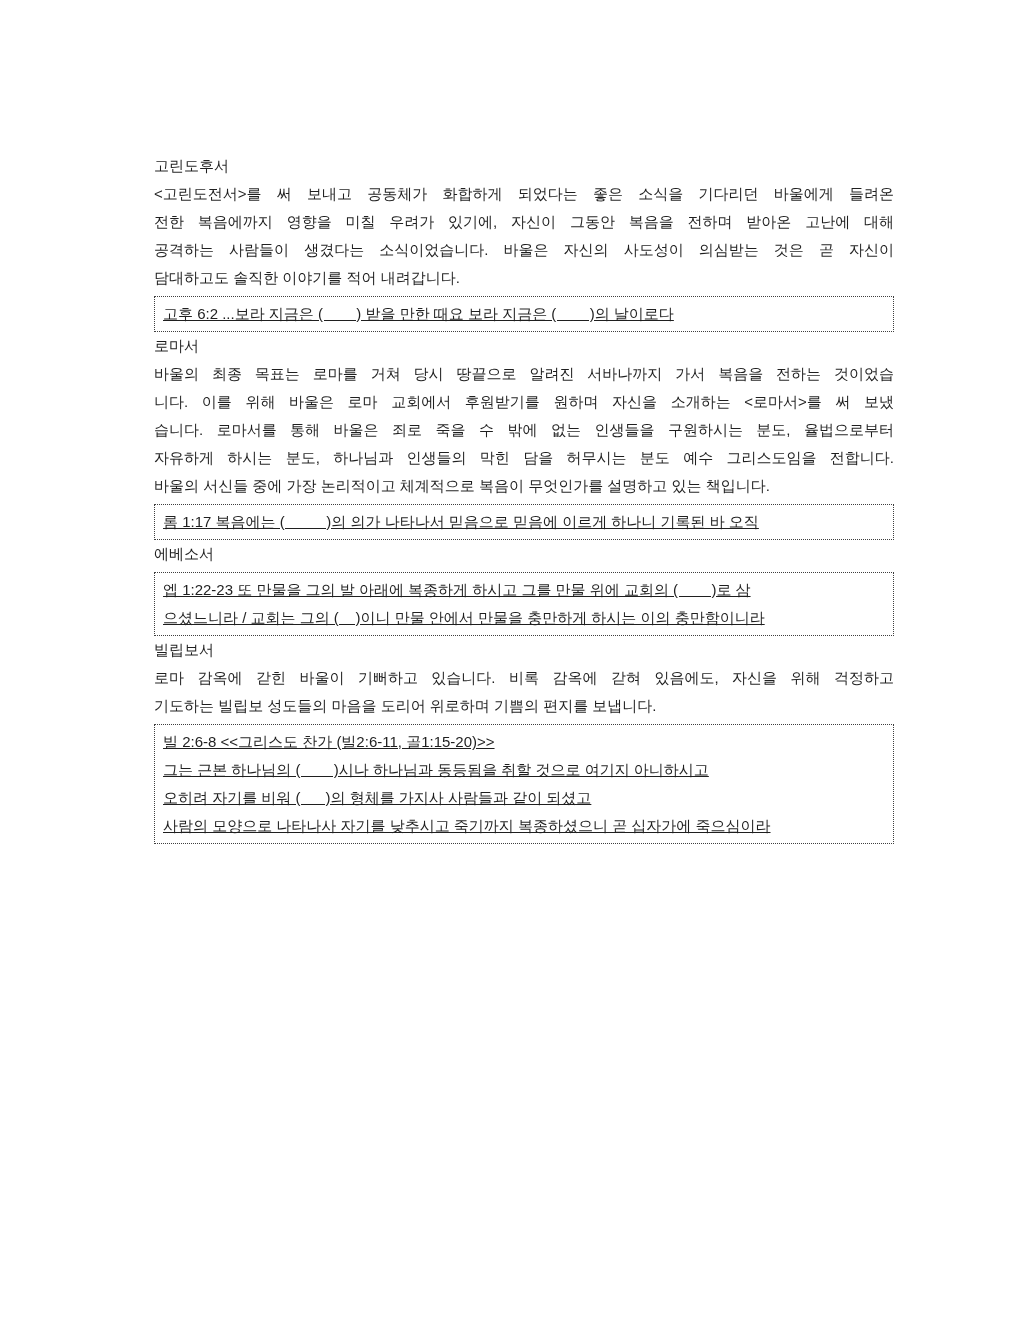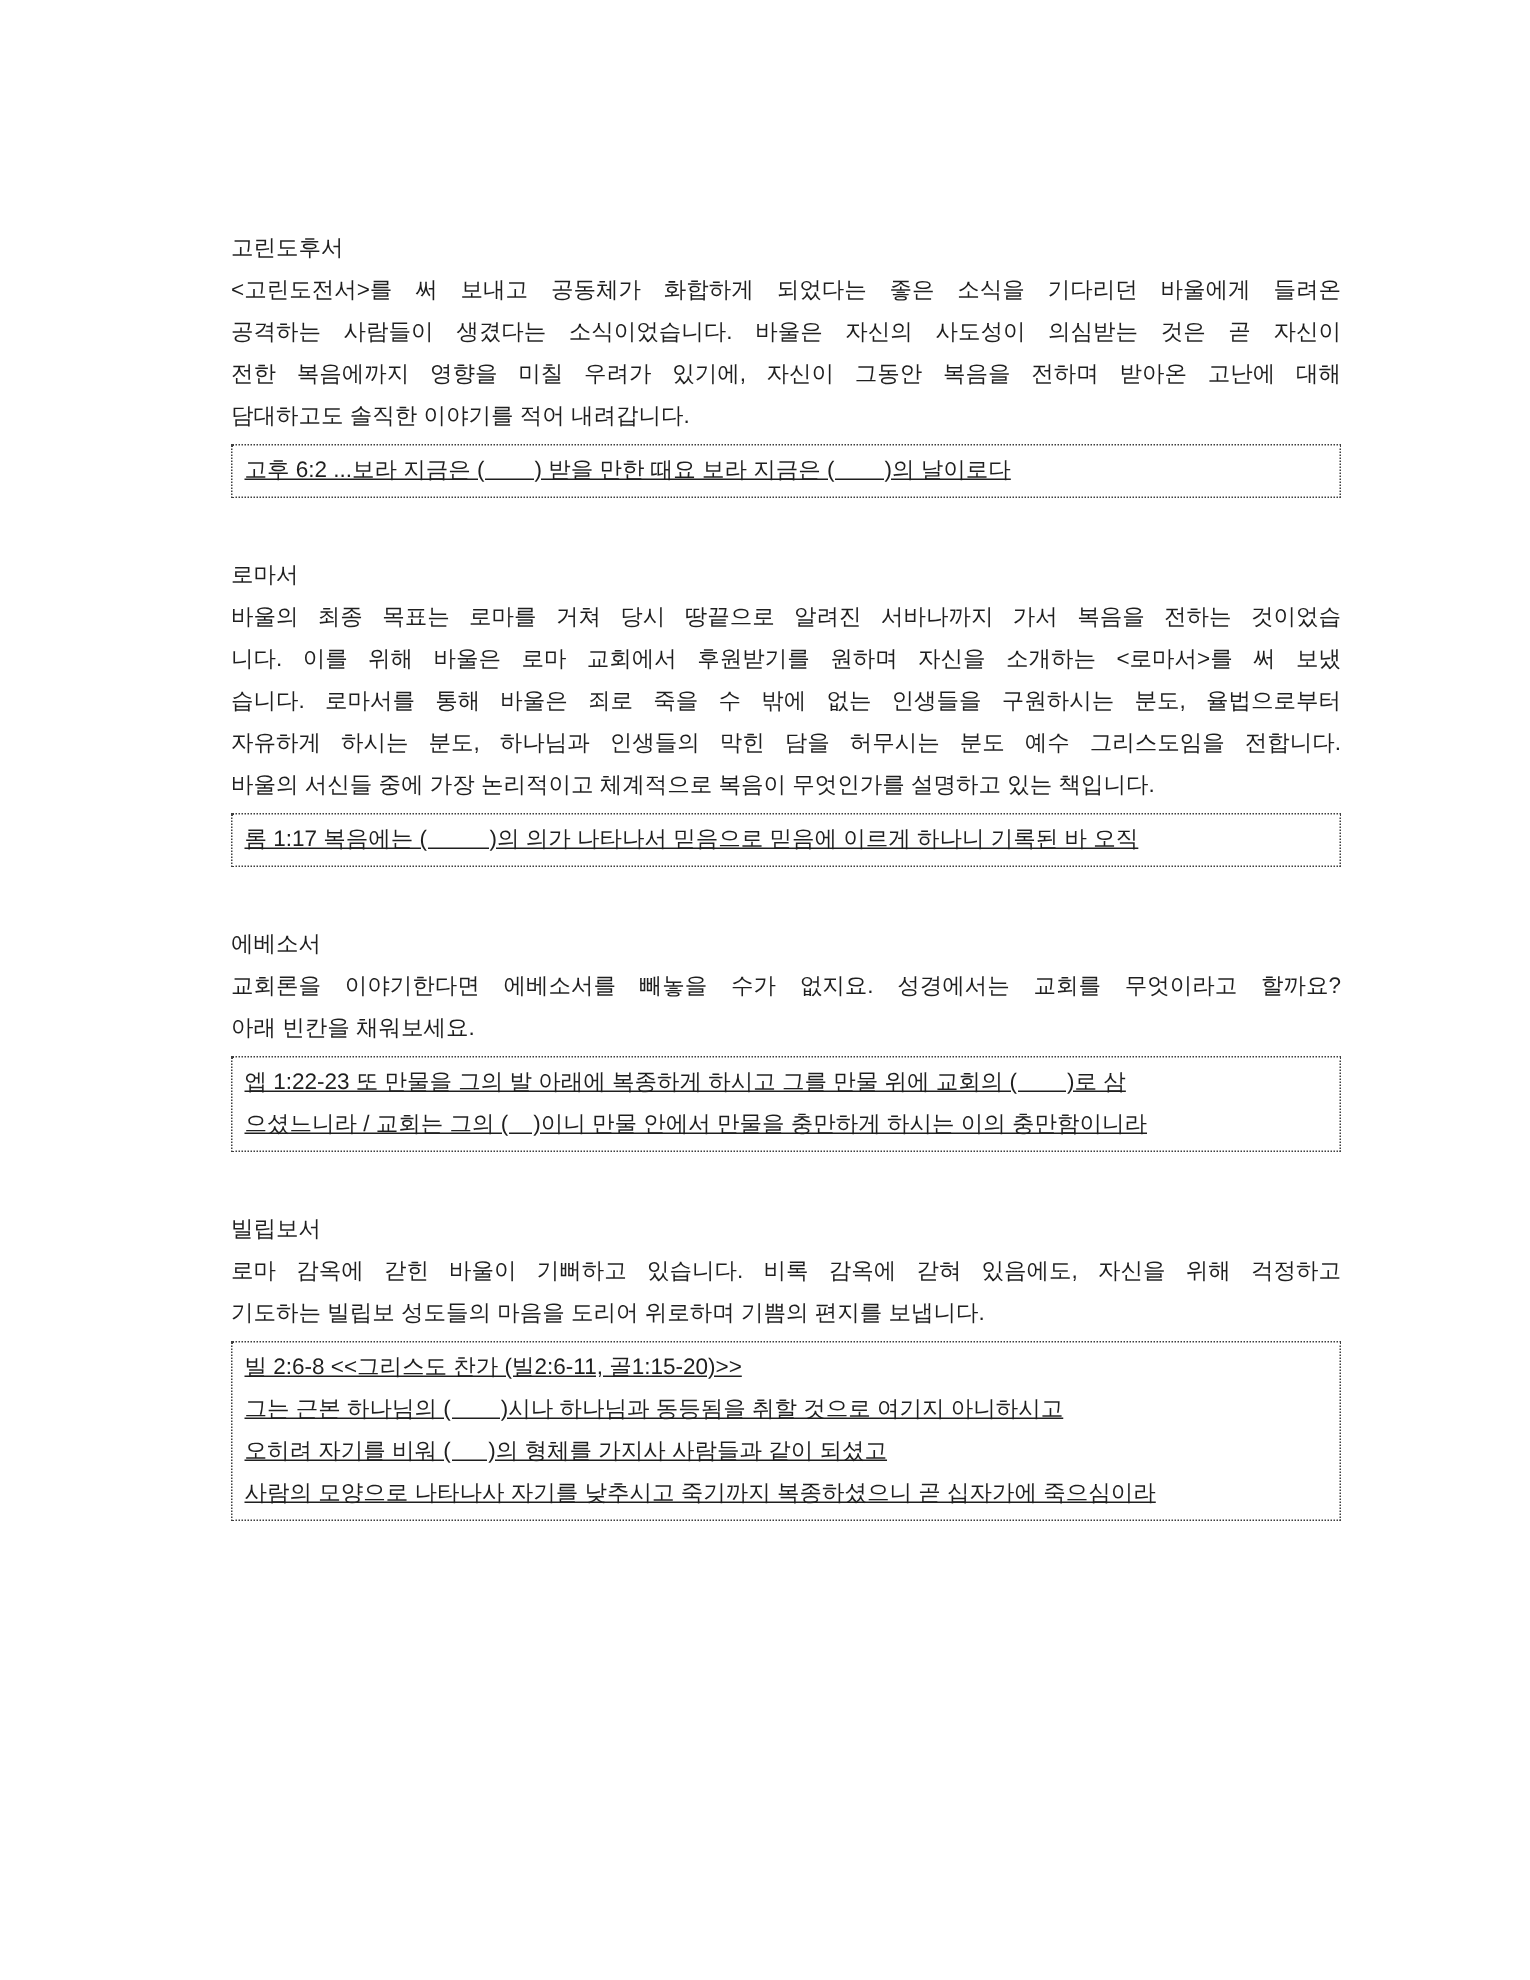--- a/index.html
+++ b/index.html
@@ -15,21 +15,21 @@
   }
   .content {
     position: absolute;
     left: 154px;
     top: 152px;
     width: 740px;
     font-size: 15px;
     line-height: 28px;
   }
   .section { margin: 0; }
-  .section + .section { margin-top: 38px; }
+  .section + .section { }
   .section-title { line-height: 28px; }
   .para { }
   .pline {
     text-align: justify;
     word-break: keep-all;
     line-height: 28px;
   }
   .pline.stretch { text-align-last: justify; }
   .verse-box {
     margin-top: 4px;
@@ -46,22 +46,22 @@
 </head>
 <body>
 
 <div class="page">
   <div class="content">
 
     <section class="section">
       <div class="section-title">고린도후서</div>
       <div class="para">
         <div class="pline stretch">&lt;고린도전서&gt;를 써 보내고 공동체가 화합하게 되었다는 좋은 소식을 기다리던 바울에게 들려온</div>
+        <div class="pline stretch">전한 복음에까지 영향을 미칠 우려가 있기에, 자신이 그동안 복음을 전하며 받아온 고난에 대해</div>
         <div class="pline stretch">공격하는 사람들이 생겼다는 소식이었습니다. 바울은 자신의 사도성이 의심받는 것은 곧 자신이</div>
-        <div class="pline stretch">전한 복음에까지 영향을 미칠 우려가 있기에, 자신이 그동안 복음을 전하며 받아온 고난에 대해</div>
         <div class="pline">담대하고도 솔직한 이야기를 적어 내려갑니다.</div>
       </div>
       <div class="verse-box">
         <div class="bline">고후 6:2 ...보라 지금은 (        ) 받을 만한 때요 보라 지금은 (        )의 날이로다</div>
       </div>
     </section>
 
     <section class="section">
       <div class="section-title">로마서</div>
       <div class="para">
@@ -71,24 +71,20 @@
         <div class="pline stretch">자유하게 하시는 분도, 하나님과 인생들의 막힌 담을 허무시는 분도 예수 그리스도임을 전합니다.</div>
         <div class="pline">바울의 서신들 중에 가장 논리적이고 체계적으로 복음이 무엇인가를 설명하고 있는 책입니다.</div>
       </div>
       <div class="verse-box">
         <div class="bline">롬 1:17 복음에는 (          )의 의가 나타나서 믿음으로 믿음에 이르게 하나니 기록된 바 오직</div>
       </div>
     </section>
 
     <section class="section">
       <div class="section-title">에베소서</div>
-      <div class="para">
-        <div class="pline stretch">교회론을 이야기한다면 에베소서를 빼놓을 수가 없지요. 성경에서는 교회를 무엇이라고 할까요?</div>
-        <div class="pline">아래 빈칸을 채워보세요.</div>
-      </div>
       <div class="verse-box">
         <div class="bline">엡 1:22-23 또 만물을 그의 발 아래에 복종하게 하시고 그를 만물 위에 교회의 (        )로 삼</div>
         <div class="bline">으셨느니라 / 교회는 그의 (    )이니 만물 안에서 만물을 충만하게 하시는 이의 충만함이니라</div>
       </div>
     </section>
 
     <section class="section">
       <div class="section-title">빌립보서</div>
       <div class="para">
         <div class="pline stretch">로마 감옥에 갇힌 바울이 기뻐하고 있습니다. 비록 감옥에 갇혀 있음에도, 자신을 위해 걱정하고</div>

